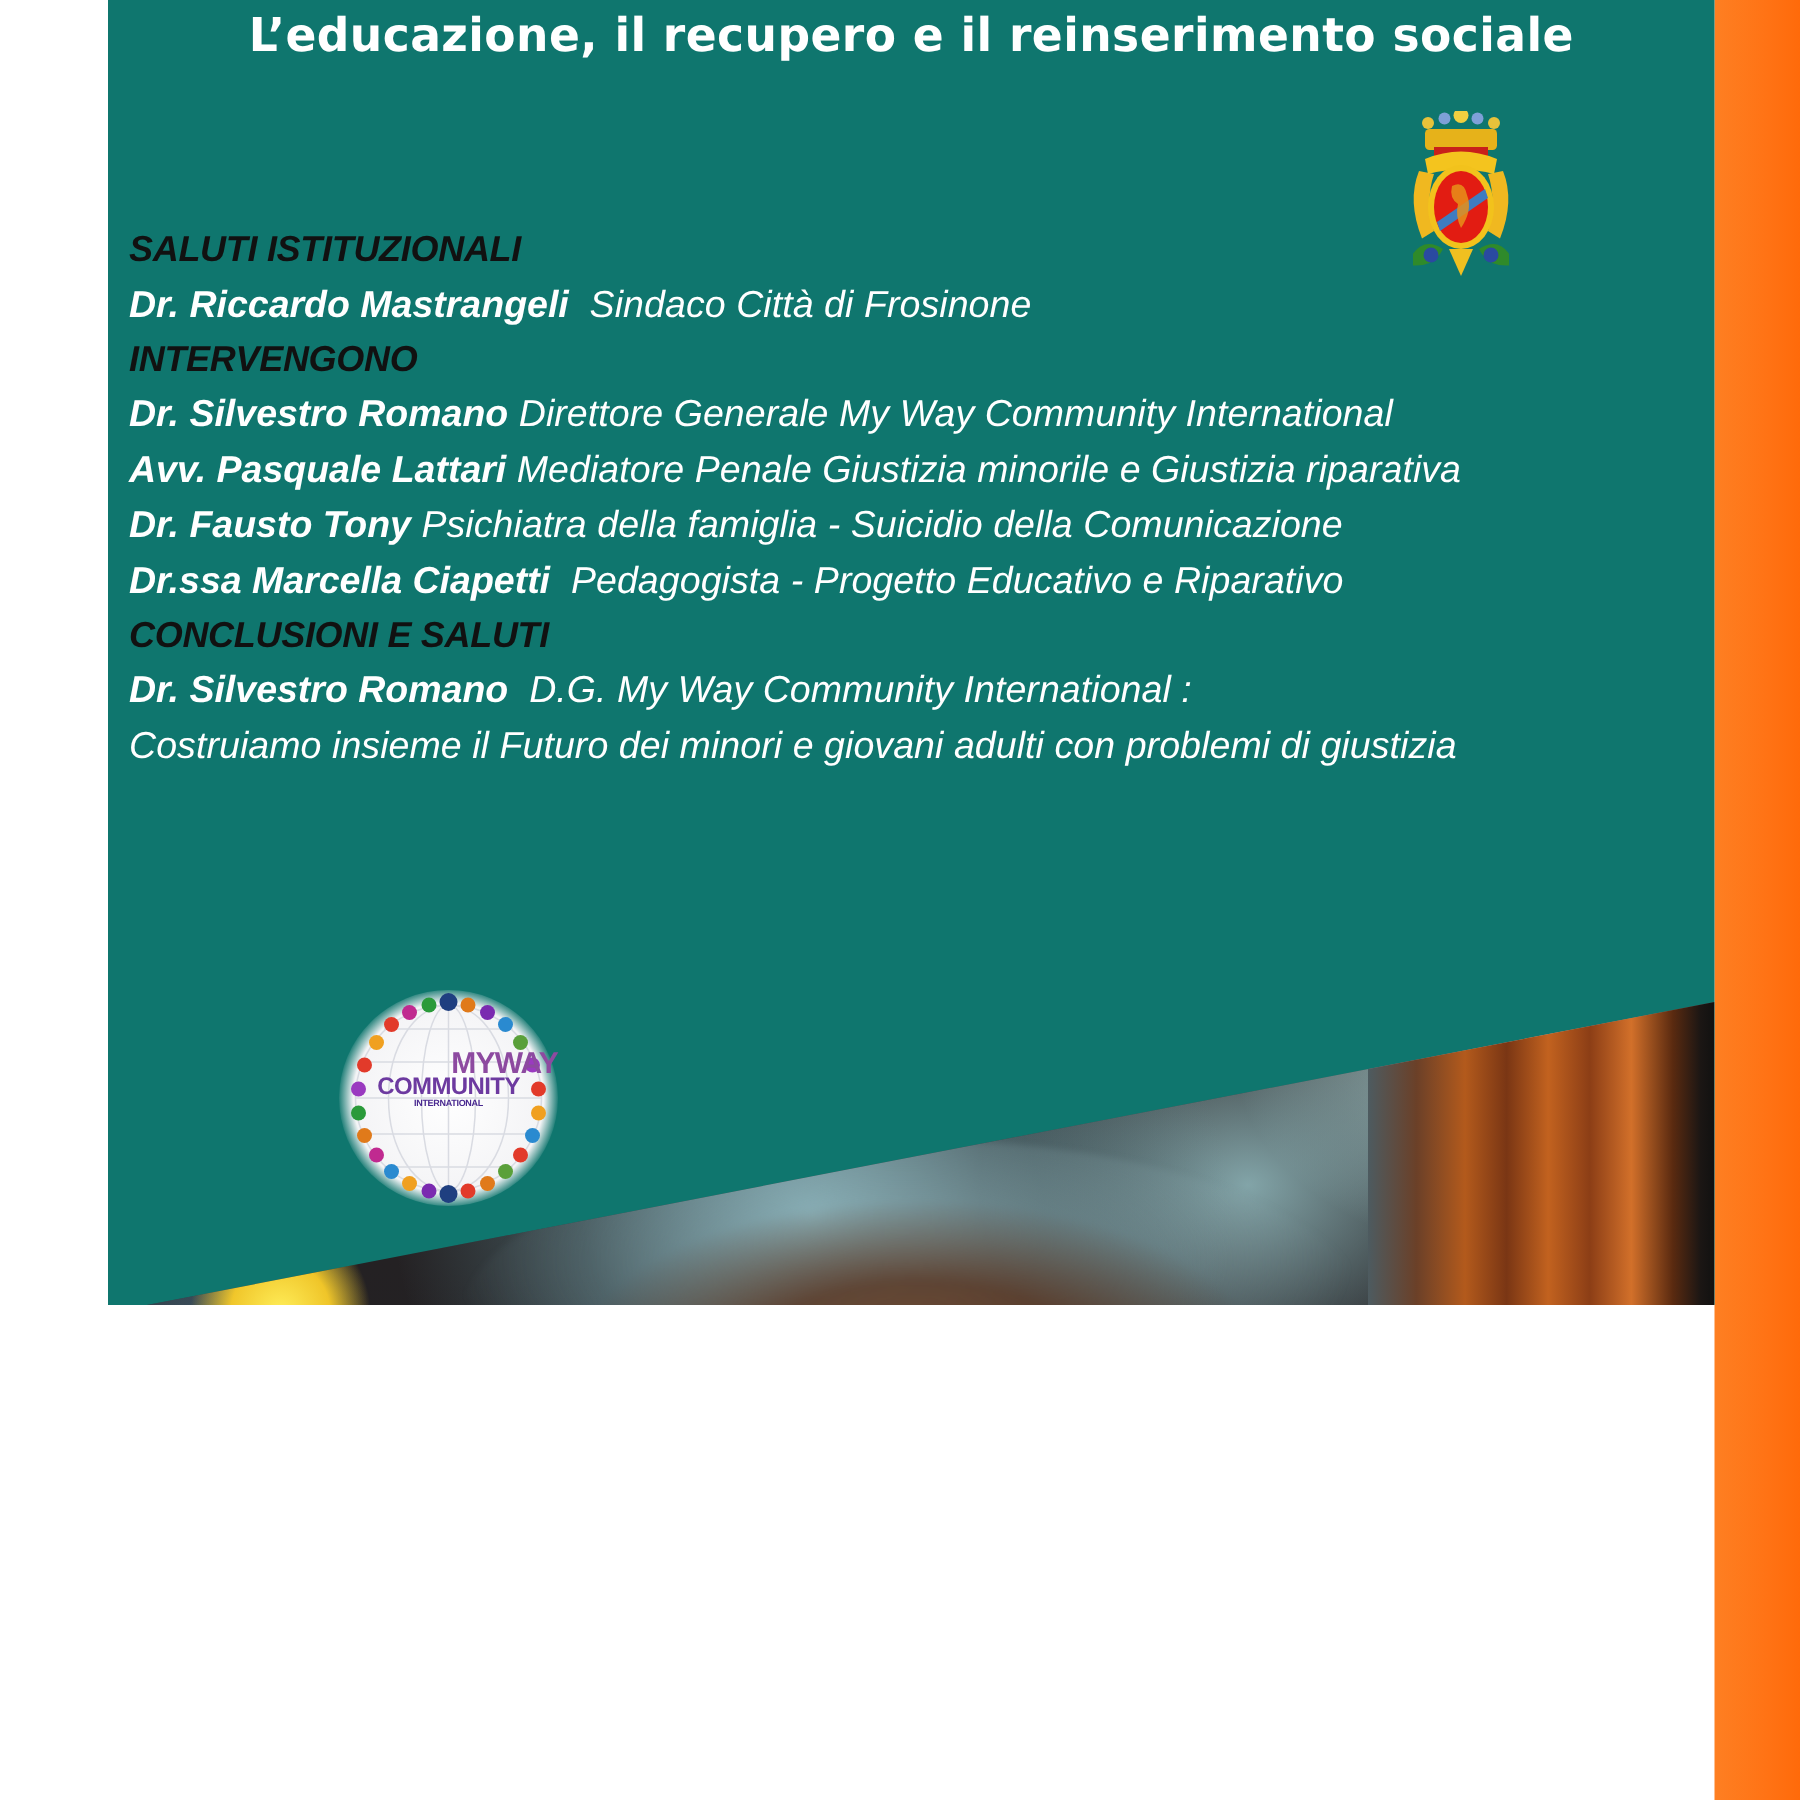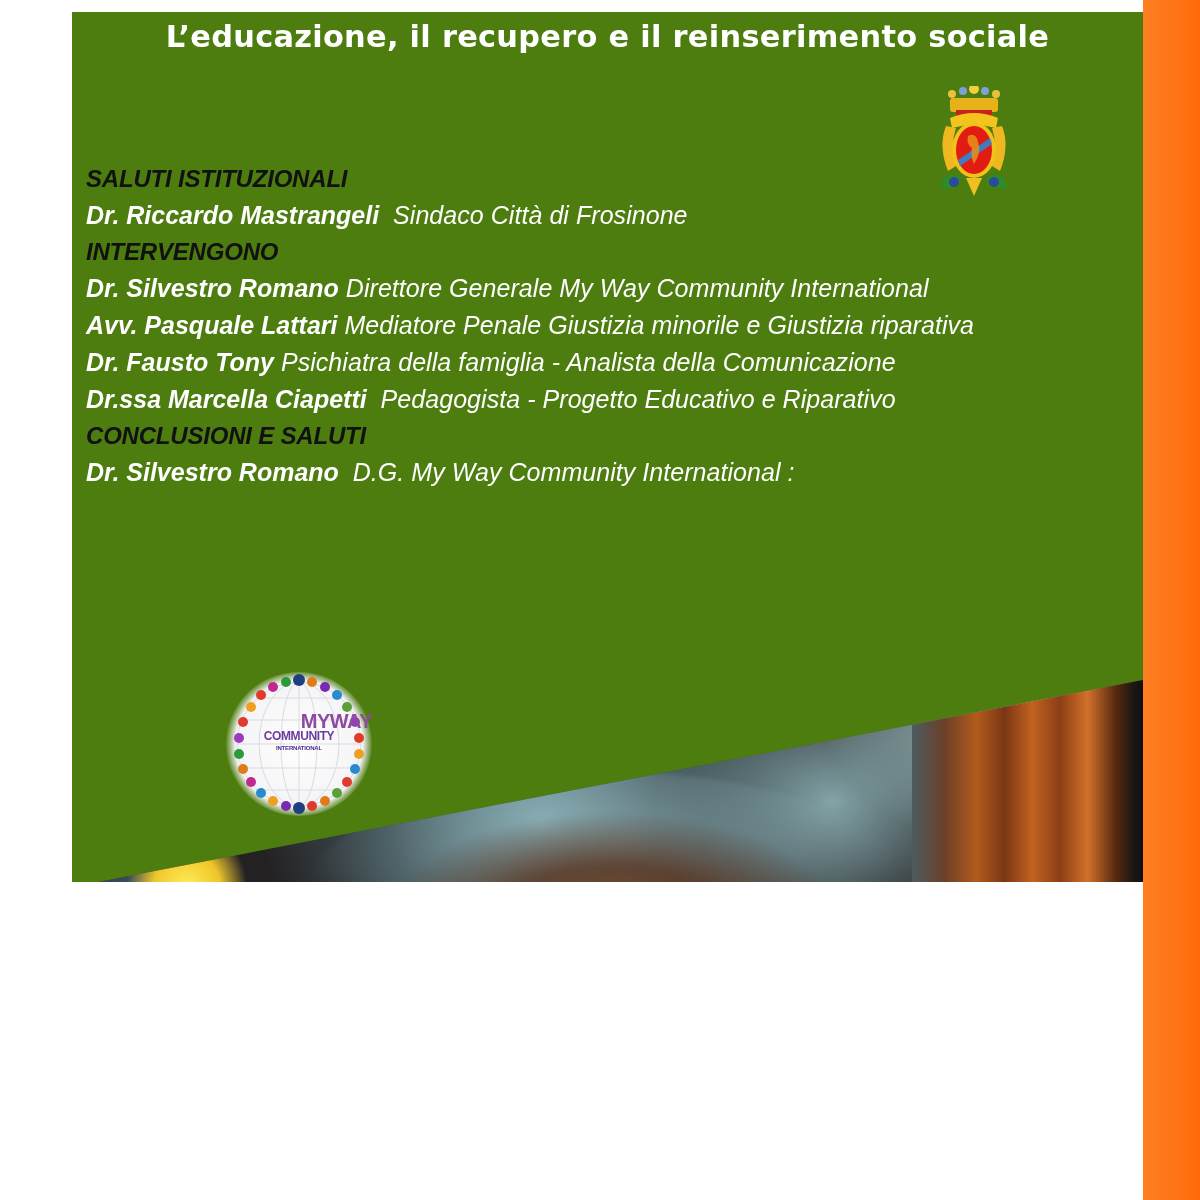--- a/index.html
+++ b/index.html
@@ -11,22 +11,22 @@
     .page { position: relative; width: 1200px; height: 1200px; background: #ffffff; }
 
     
     .side-strip {
       position: absolute; left: 1143px; top: 0; width: 57px; height: 1200px;
       background: linear-gradient(90deg, #fe7f22 0%, #ff7315 60%, #ff6a0a 100%);
     }
 
     
     .poster {
-      position: absolute; left: 72px; top: 12px; width: 1071px; height: 870px;
-      background: #4d7c0f; overflow: hidden;
+      position: absolute; left: 72px; top: 0; width: 1071px; height: 870px;
+      background: #0f766e; overflow: hidden;
     }
 
     
     .photo {
       position: absolute; left: 0; top: 0; width: 1071px; height: 1200px;
       clip-path: polygon(0 875px, 1071px 668px, 1071px 1200px, 0 1200px);
       background:
         radial-gradient(ellipse 60px 62px at 115px 875px, rgba(255,238,90,1) 0%, rgba(250,205,40,0.95) 55%, rgba(200,140,20,0) 100%),
         radial-gradient(ellipse 120px 260px at 70px 1000px, rgba(95,150,180,0.75) 0%, rgba(60,110,140,0) 100%),
         radial-gradient(ellipse 140px 180px at 160px 1100px, rgba(40,80,110,0.6) 0%, rgba(40,80,110,0) 100%),
@@ -131,21 +131,21 @@
     }
     .myway svg { position: absolute; left: 0; top: 0; }
     .myway .brand {
       position: absolute; left: 0; top: 40px; width: 146px; text-align: right;
       font-family: Liberation Sans, sans-serif; font-weight: bold;
       font-size: 20px; color: #8d4aa0; letter-spacing: -0.5px; line-height: 18px;
     }
     .myway .sub1 {
       position: absolute; left: 0; top: 59px; width: 146px; text-align: center;
       font-family: "Liberation Sans", sans-serif; font-weight: bold;
-      font-size: 12px; color: #6d3aa0; letter-spacing: -0.4px; line-height: 11px;
+      font-size: 16px; color: #6d3aa0; letter-spacing: -0.4px; line-height: 11px;
     }
     .myway .sub2 {
       position: absolute; left: 0; top: 73px; width: 146px; text-align: center;
       font-family: "Liberation Sans", sans-serif; font-weight: bold;
       font-size: 6px; color: #4a2a90; letter-spacing: -0.2px; line-height: 7px;
     }
   </style>
 </head>
 <body>
 
@@ -204,29 +204,32 @@
       </div>
       <div class="line heading">INTERVENGONO</div>
 
       <div class="line">
         <span class="name">Dr. Silvestro Romano</span> <span class="role">Direttore Generale My Way Community International</span>
       </div>
       <div class="line">
         <span class="name">Avv. Pasquale Lattari</span> <span class="role">Mediatore Penale Giustizia minorile e Giustizia riparativa</span>
       </div>
       <div class="line">
-        <span class="name">Dr. Fausto Tony</span> <span class="role">Psichiatra della famiglia - Analista della Comunicazione</span>
+        <span class="name">Dr. Fausto Tony</span> <span class="role">Psichiatra della famiglia - Suicidio della Comunicazione</span>
       </div>
       <div class="line">
         <span class="name">Dr.ssa Marcella Ciapetti</span>&nbsp;&nbsp;<span class="role">Pedagogista - Progetto Educativo e Riparativo</span>
       </div>
 
       <div class="line heading">CONCLUSIONI E SALUTI</div>
       <div class="line">
         <span class="name">Dr. Silvestro Romano</span>&nbsp;&nbsp;<span class="role">D.G. My Way Community International :</span>
+      </div>
+      <div class="line">
+        <span class="role">Costruiamo insieme il Futuro dei minori e giovani adulti con problemi di giustizia</span>
       </div>
     </div>
 
     <div class="myway">
       <svg width="146" height="144" viewBox="0 0 146 144">
         <g stroke="#d9dbe2" stroke-width="1" fill="none">
           <ellipse cx="73" cy="72" rx="62" ry="62"></ellipse>
           <ellipse cx="73" cy="72" rx="40" ry="62"></ellipse>
           <ellipse cx="73" cy="72" rx="18" ry="62"></ellipse>
           <line x1="11" y1="72" x2="135" y2="72"></line>

